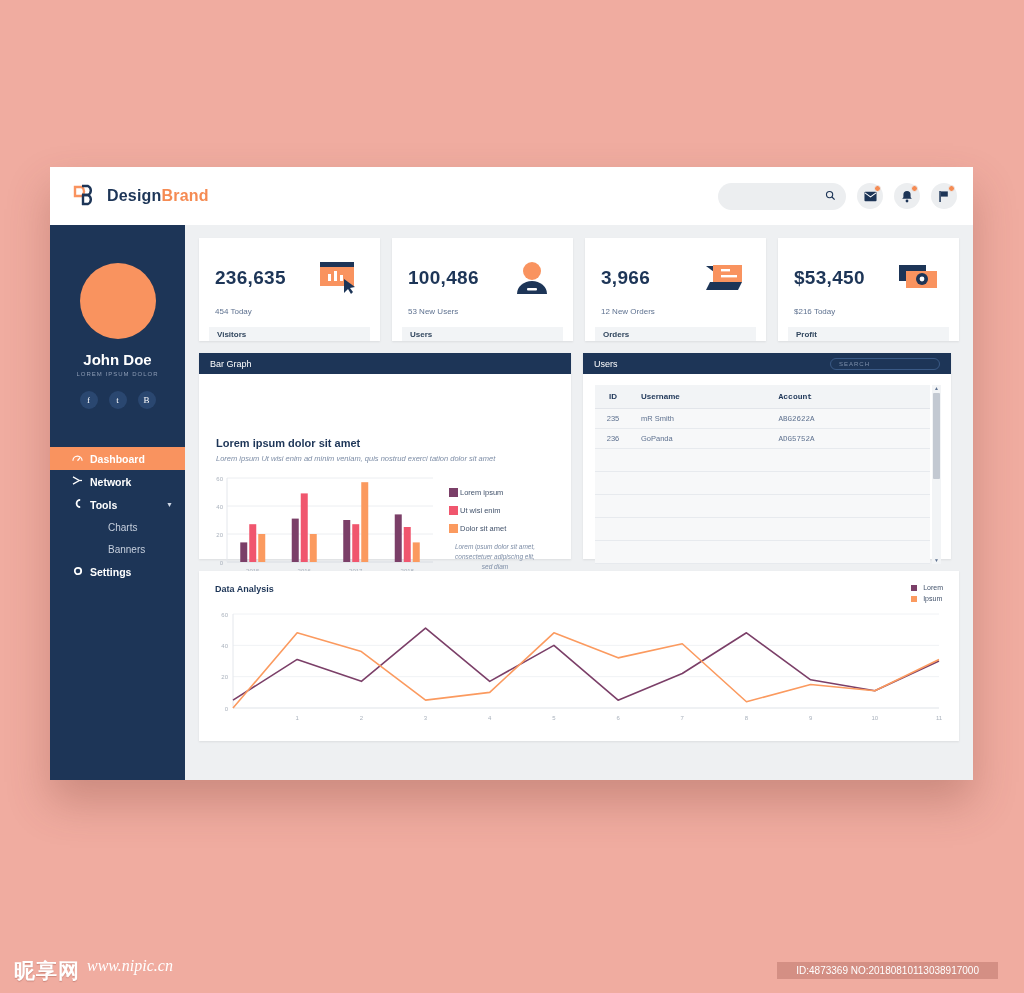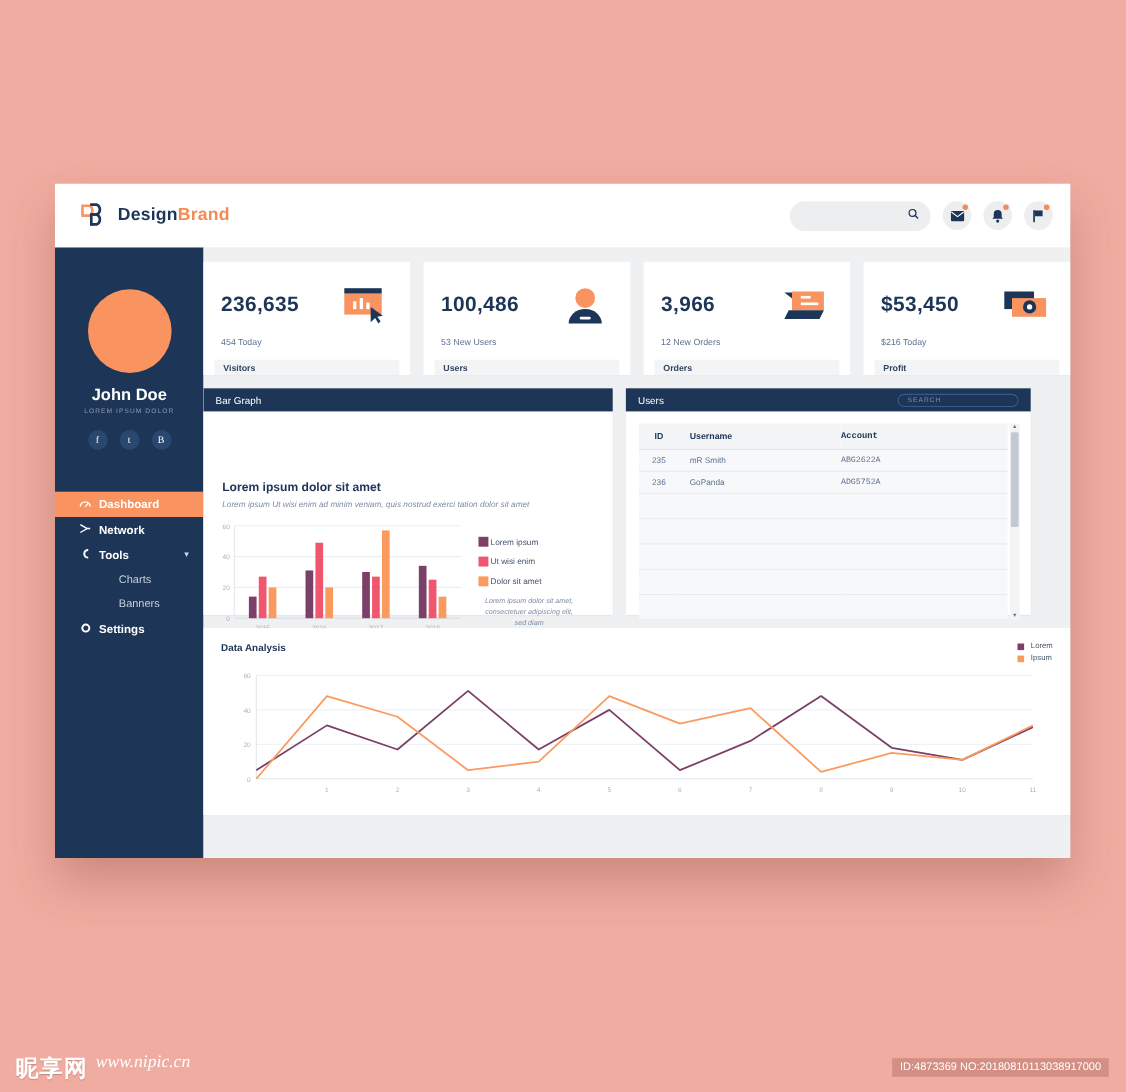--- a/index.html
+++ b/index.html
@@ -71,21 +71,21 @@
   .nav-item.active{background:#f9935f;}
   .nav-item .chev{margin-left:auto;margin-right:12px;font-size:7px;color:#cfd8e5;}
   .nav-sub{
     height:22px;display:flex;align-items:center;padding-left:58px;
     color:#c6cfdd;font-size:10px;box-sizing:border-box;
   }
   .nav-icon{width:11px;display:inline-block;text-align:center;font-size:9px;}
   
   .content{
     position:absolute;left:135px;top:58px;width:788px;height:555px;
-    background:#eef0f2;box-sizing:border-box;padding:13px 0;
+    background:#eef0f2;box-sizing:border-box;padding:13px 14px;
   }
   .stats-row{display:flex;gap:12px;}
   .stat-card{
     flex:1;background:#fff;height:103px;position:relative;overflow:hidden;
     box-shadow:0 1px 2px rgba(0,0,0,.08);
   }
   .stat-top{display:flex;align-items:center;padding:22px 16px 0 16px;}
   .stat-num{font-size:19px;font-weight:bold;color:#1d3557;letter-spacing:.3px;}
   .stat-ico{margin-left:auto;width:50px;height:36px;position:relative;}
   .stat-sub{font-size:8px;color:#5f7290;padding:11px 0 0 16px;}
@@ -149,22 +149,22 @@
   .an-leg-row{display:flex;align-items:center;gap:6px;margin-bottom:4px;}
   .an-sw{width:6px;height:6px;}
   .an-lbl{font-size:7px;color:#42526b;}
   .axis-lbl{font-size:6px;fill:#aab2bd;font-family:"Liberation Sans",sans-serif;}
   
   .wm{position:absolute;left:14px;bottom:8px;display:flex;align-items:flex-start;gap:7px;}
   .wm-cn{font-size:21px;font-weight:bold;color:#fff;font-family:"DejaVu Sans",sans-serif;
          letter-spacing:1px;text-shadow:0 1px 1px rgba(150,80,70,.4);}
   .wm-url{font-size:16px;color:#fff;font-family:"Liberation Serif",serif;font-style:italic;}
   .wm-id{
-    position:absolute;right:16px;bottom:14px;background:rgba(190,120,110,.55);
-    color:#fff;font-size:10px;padding:3px 7px;font-family:"Liberation Sans",sans-serif;
+    position:absolute;right:26px;bottom:14px;background:rgba(190,120,110,.55);
+    color:#fff;font-size:10px;padding:3px 19px;font-family:"Liberation Sans",sans-serif;
   }
 </style>
 </head>
 <body>
 
 <div class="app-window">
 
   <div class="topbar">
     <div class="logo-wrap">
       <span class="logo-mark">

